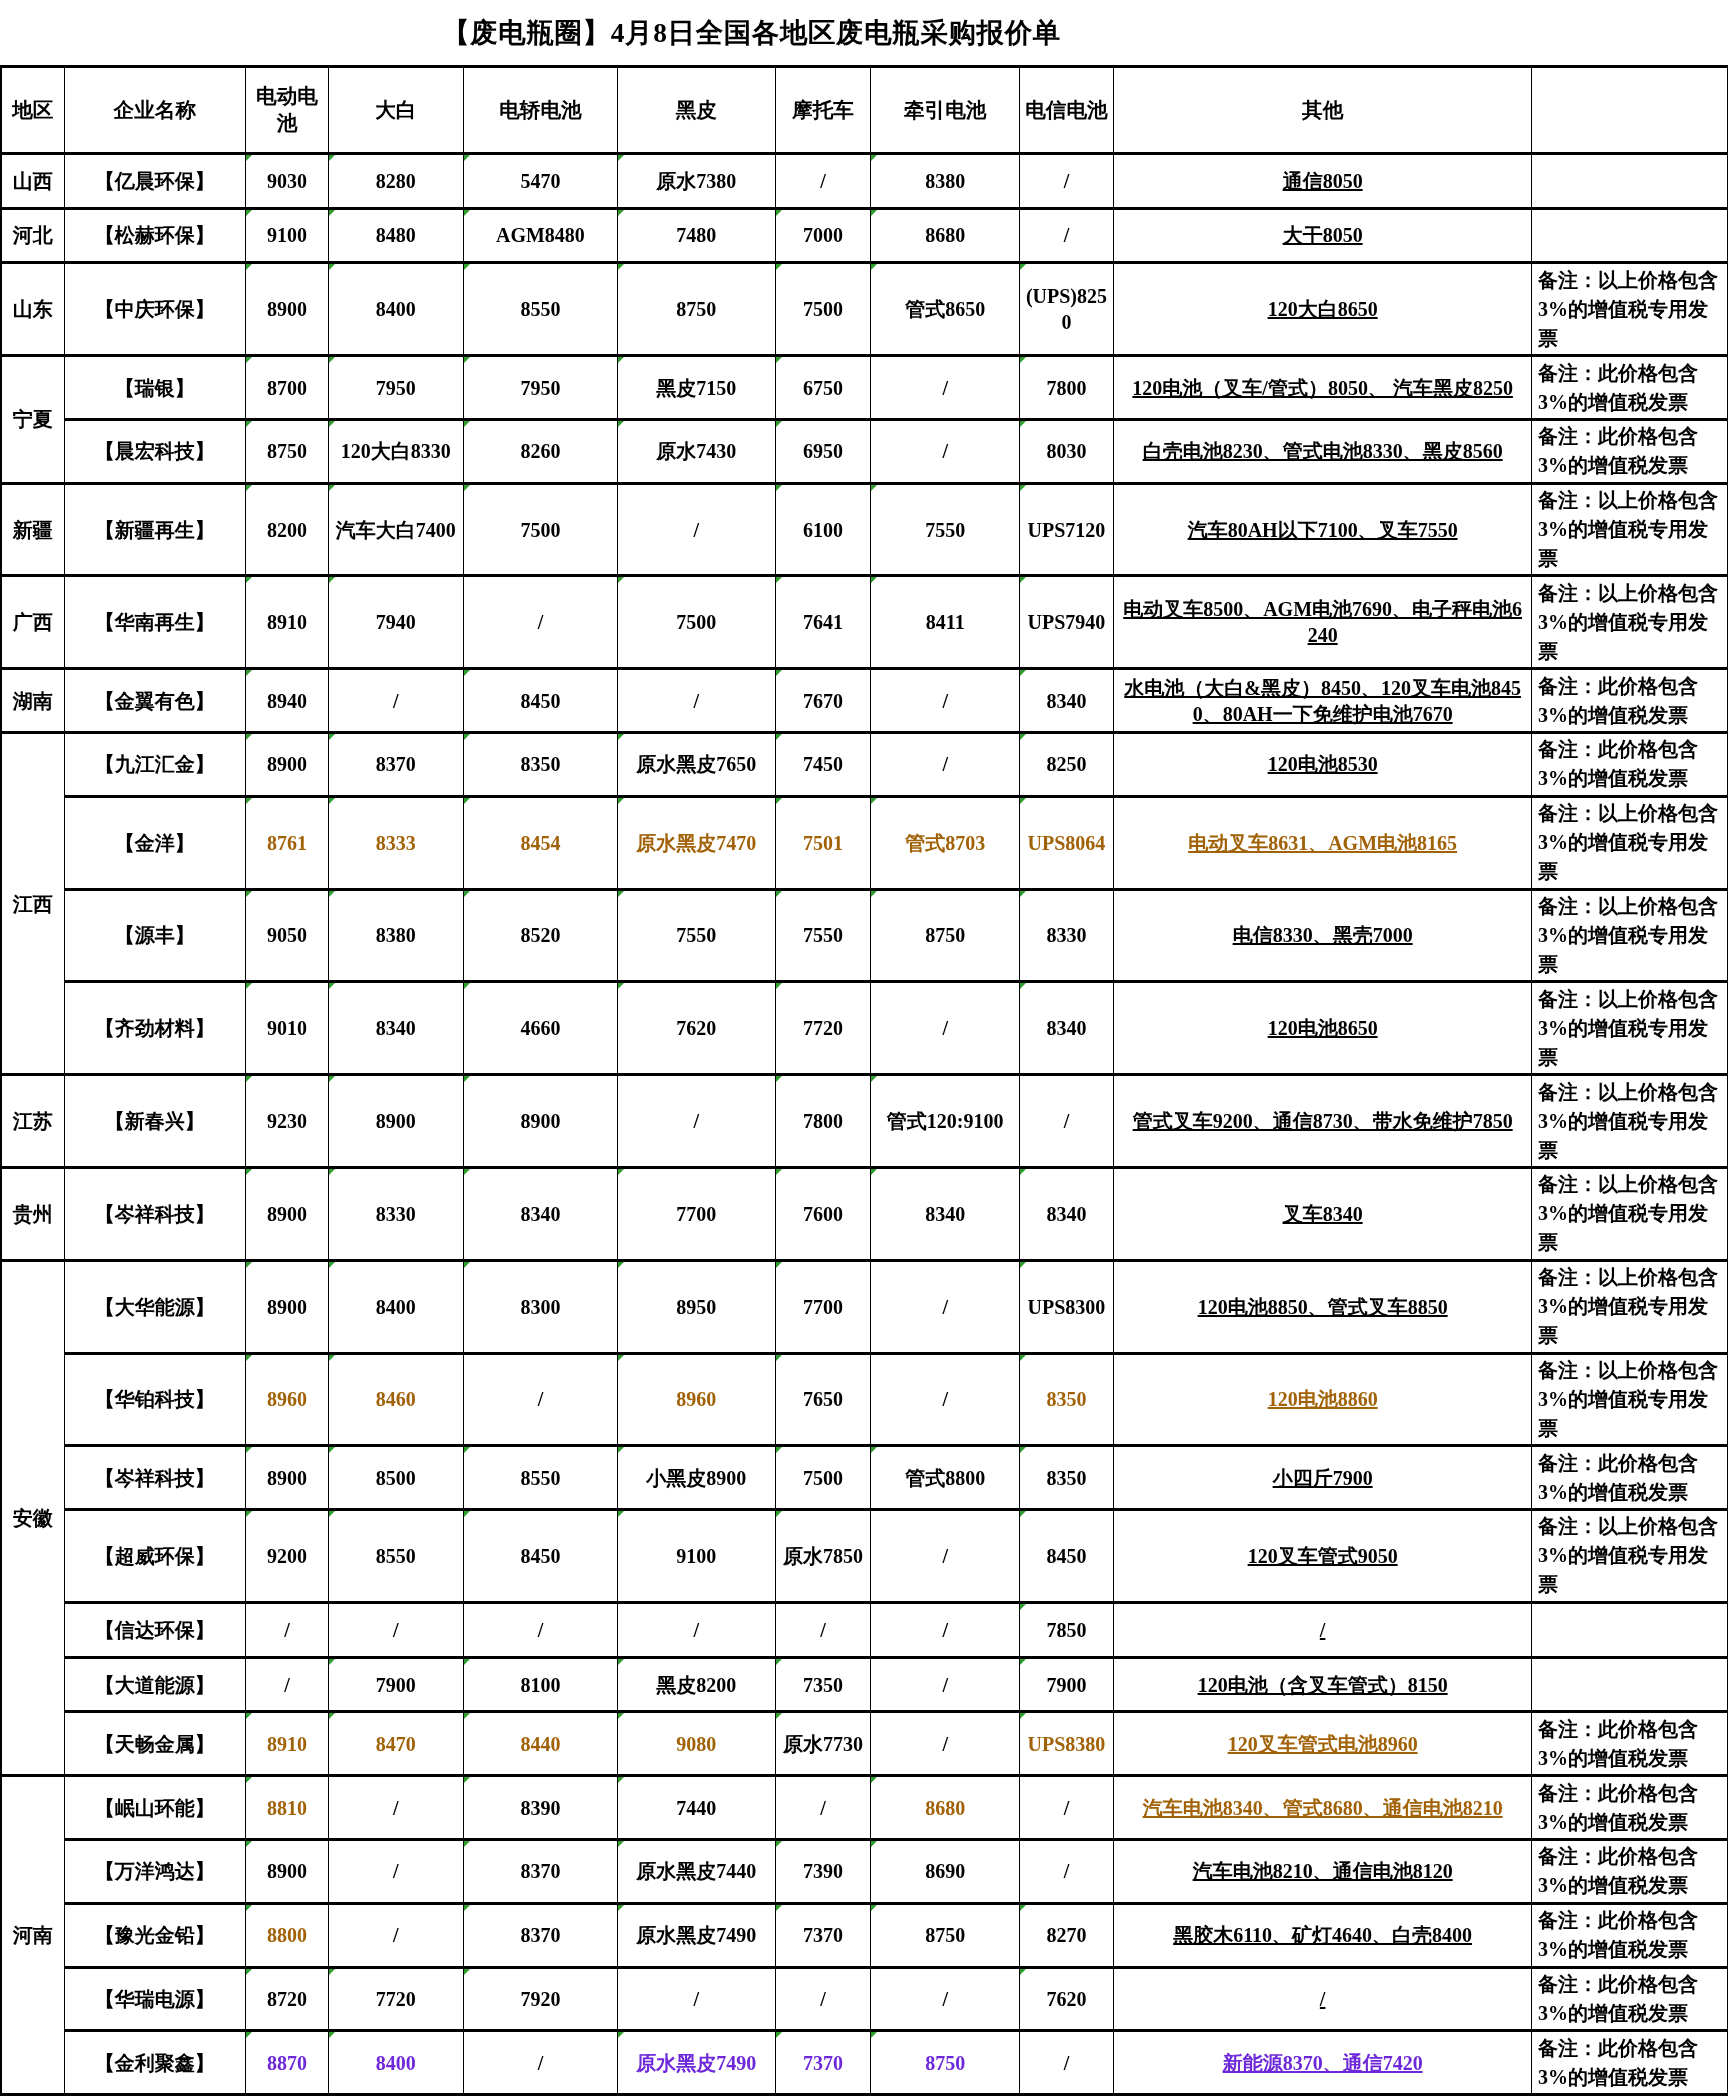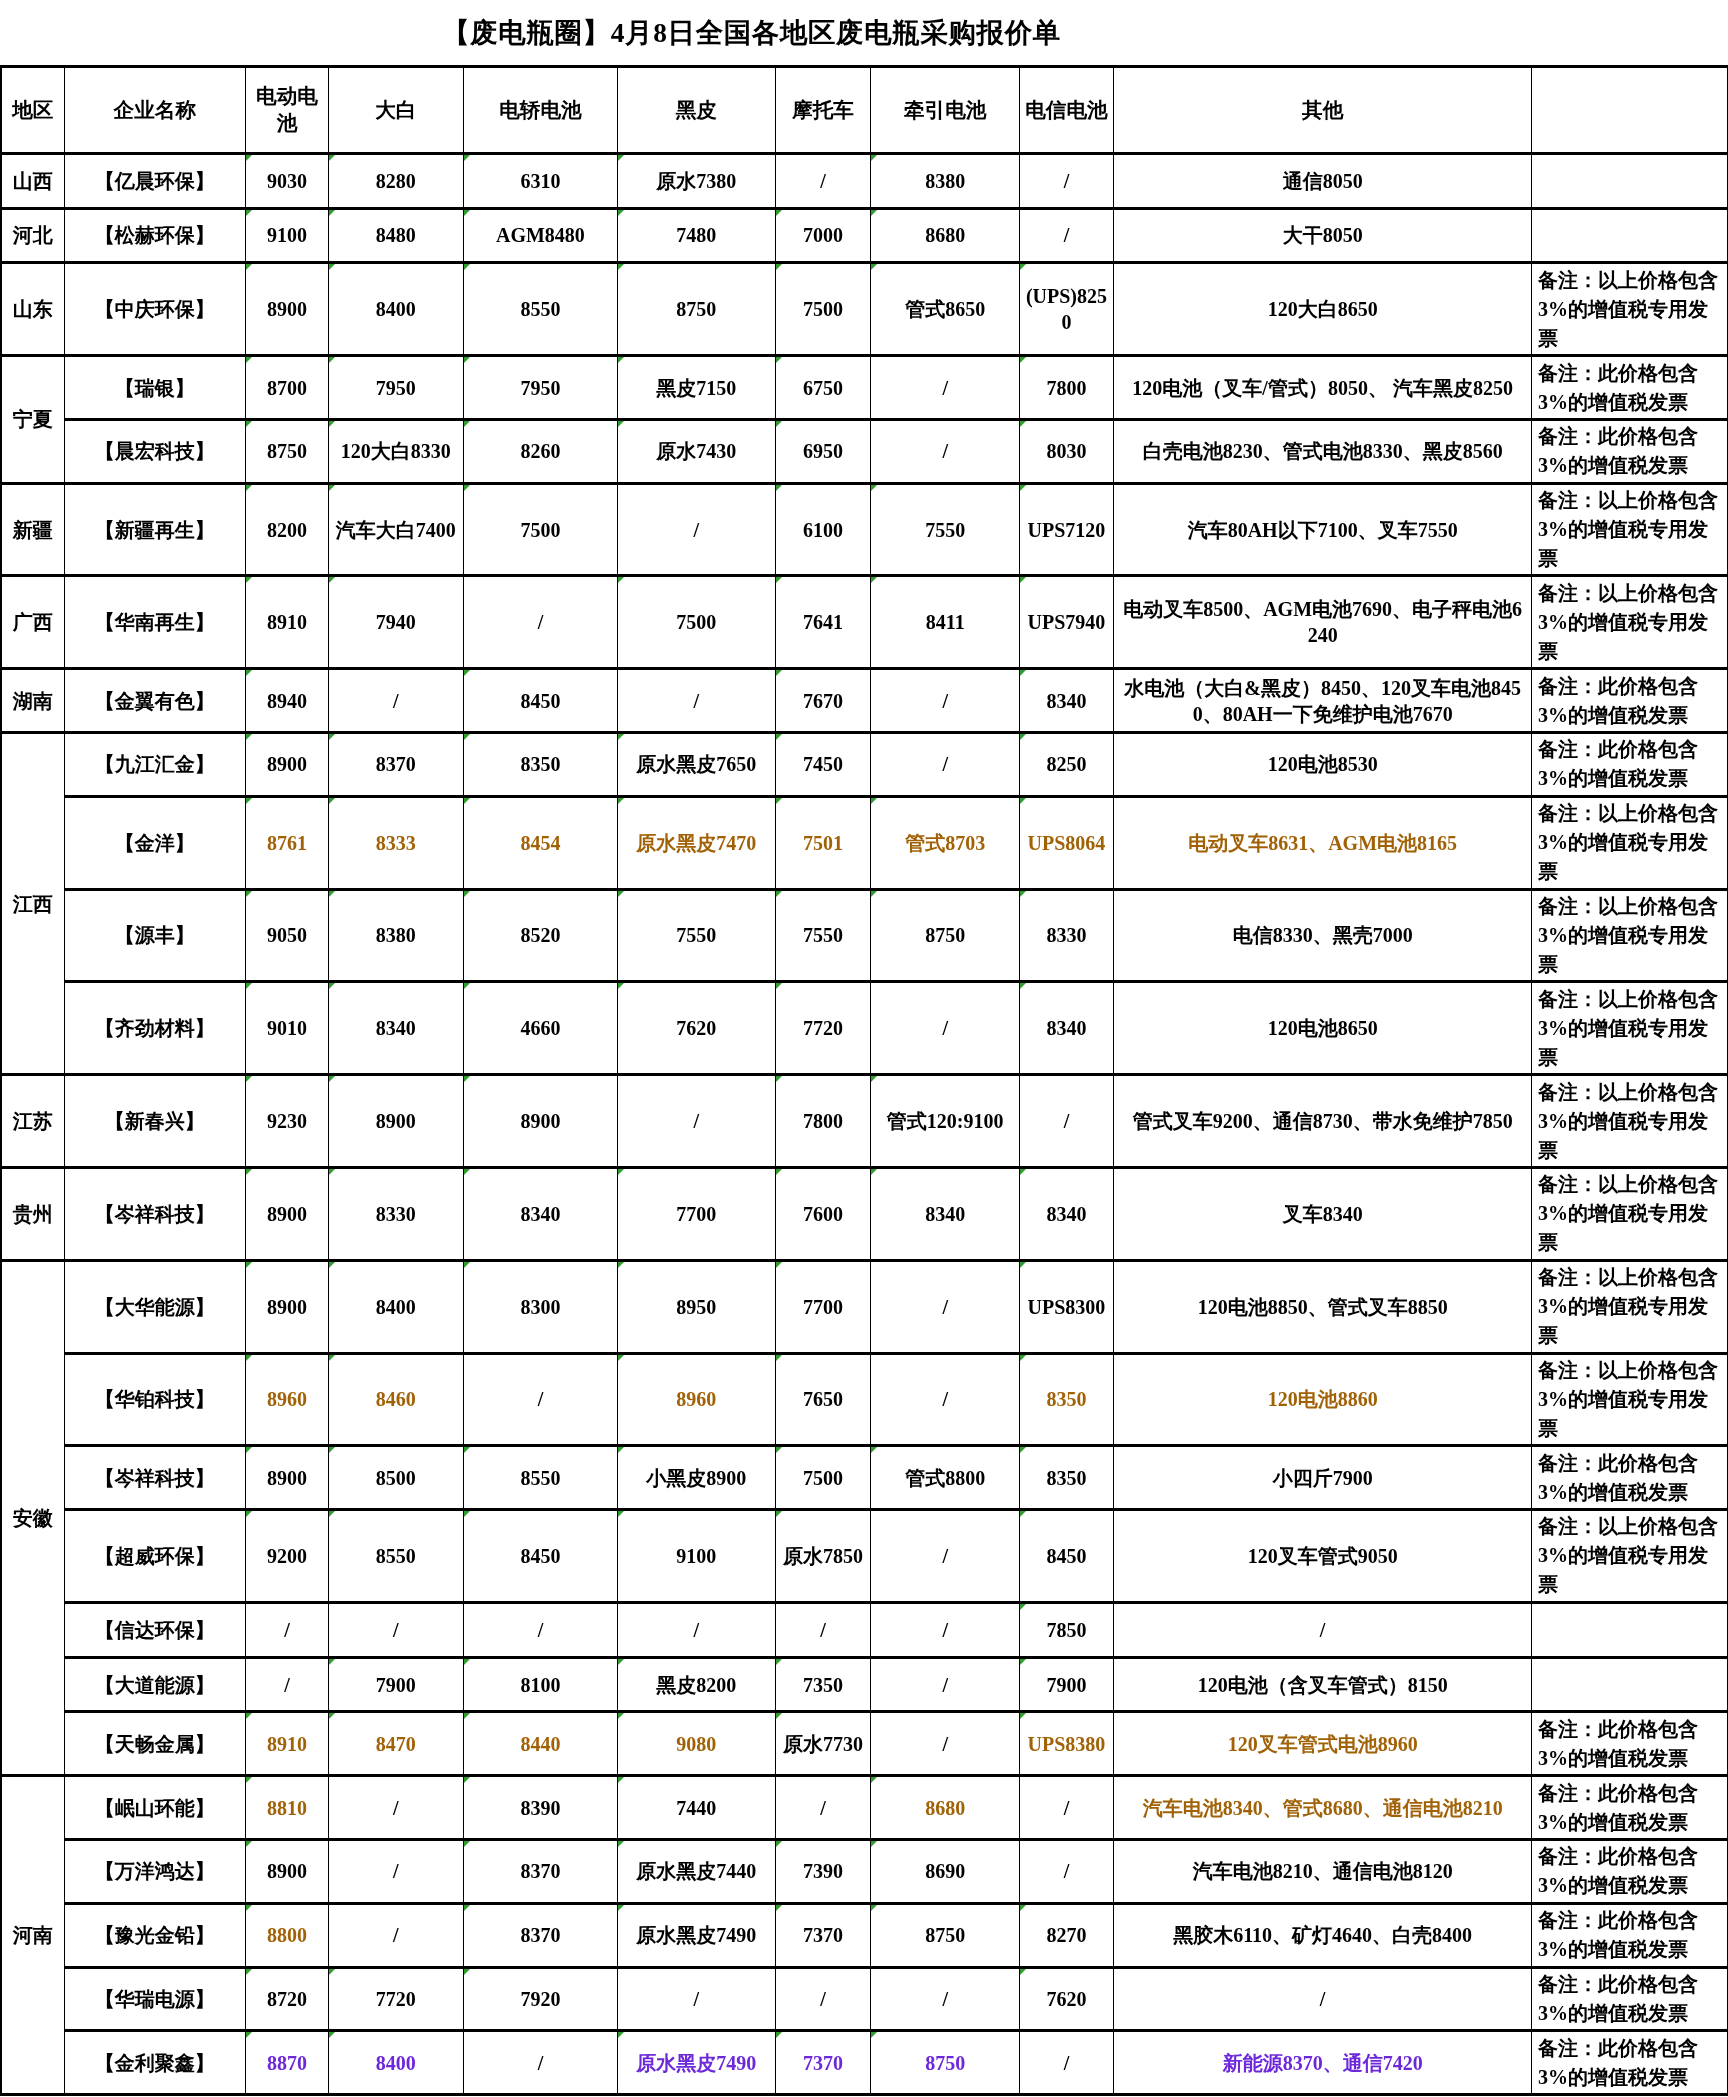--- a/index.html
+++ b/index.html
@@ -8,21 +8,21 @@
   .title{height:65px;display:flex;align-items:center;justify-content:center;
          font-size:27.4px;font-weight:bold;letter-spacing:0.7px;}
   table{border-collapse:collapse;table-layout:fixed;width:1729px;border:2.1px solid #000;}
   th,td{border:1.4px solid #000;border-top-width:3.4px;border-bottom-width:3.4px;
         text-align:center;vertical-align:middle;font-weight:bold;font-size:20px;
         line-height:1.3;padding:1.4px 2.7px;overflow:hidden;position:relative;
         word-break:break-all;}
   thead th{height:81px;font-size:20.6px;}
   tbody td{height:49px;}
   td.note{text-align:left;font-size:20px;line-height:1.45;padding:1.4px 5.5px;}
-  td.other{padding:1.4px 6.9px;}
+  td.other{padding:1.4px 6.9px;text-decoration:underline;}
   .c-red{color:#a16207;}
   .c-green{color:#6d28d9;}
   td.gmark:before{content:"";position:absolute;top:0;left:0;width:0;height:0;
         border-top:6.9px solid #2f9e2f;border-right:6.9px solid transparent;}
 </style>
 </head>
 <body>
 
 <div class="sheet">
   <div class="title">【废电瓶圈】4月8日全国各地区废电瓶采购报价单</div>
@@ -54,21 +54,21 @@
           <th>其他</th>
           <th></th>
         </tr>
     </thead>
     <tbody>
         <tr>
           <td rowspan="1">山西</td>
           <td>【亿晨环保】</td>
           <td class="gmark">9030</td>
           <td class="gmark">8280</td>
-          <td class="gmark">6310</td>
+          <td class="gmark">5470</td>
           <td class="gmark">原水7380</td>
           <td>/</td>
           <td class="gmark">8380</td>
           <td>/</td>
           <td class="other">通信8050</td>
           <td class="note"></td>
         </tr>
         <tr>
           <td rowspan="1">河北</td>
           <td>【松赫环保】</td>

